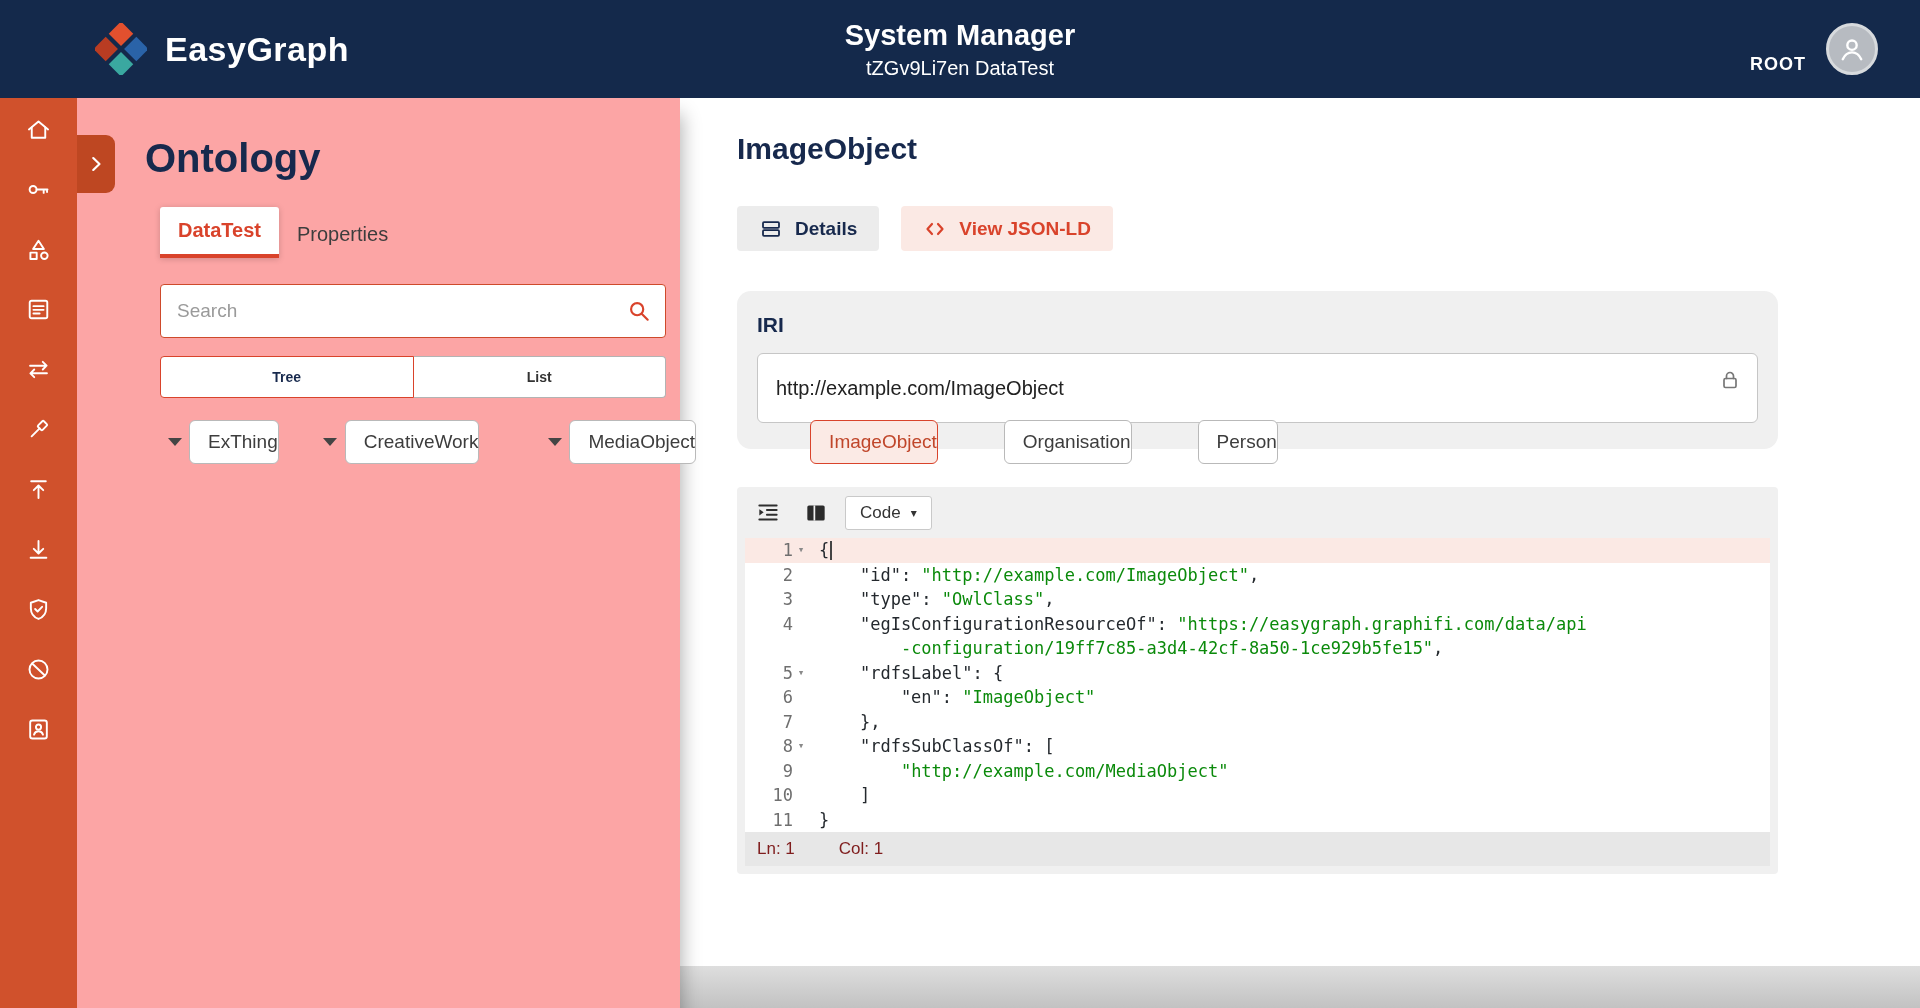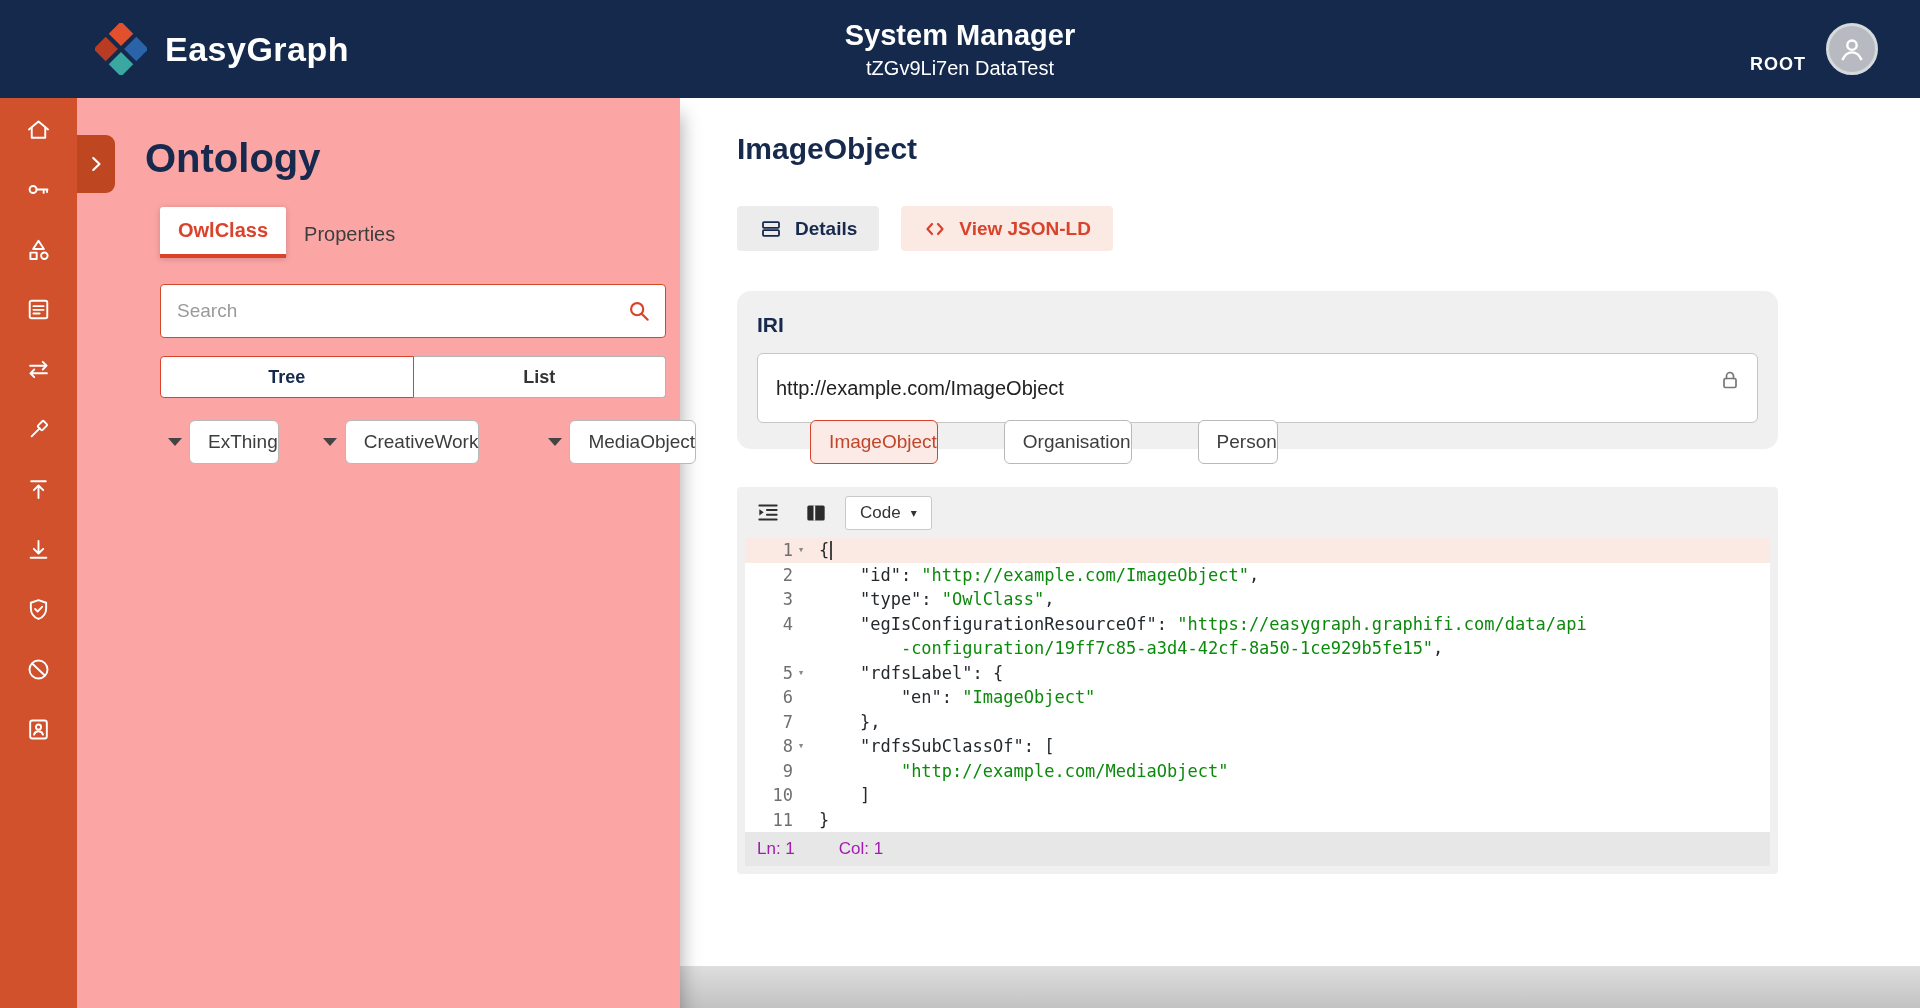--- a/index.html
+++ b/index.html
@@ -47,21 +47,21 @@
   .tab { padding:12px 18px; font-size:20px; color:#3d3d3d; cursor:pointer; }
   .tab.active { color:#D9432B; font-weight:bold; background:#fff;
     border-bottom:4px solid #D9432B; border-radius:3px 3px 0 0; box-shadow:0 1px 6px rgba(0,0,0,.18); }
   .search-box { margin:26px 0 0 83px; width:506px; height:54px; position:relative; }
   .search-input { width:100%; height:100%; border:1.5px solid #CE4A2B; border-radius:4px;
     font-size:19px; padding:0 52px 0 16px; color:#333; outline:none; font-family:inherit; }
   .search-input::placeholder { color:#9a9a9a; }
   .search-icon { position:absolute; right:14px; top:14px; width:26px; height:26px; color:#D9432B; cursor:pointer; }
   .toggle { margin:18px 0 0 83px; width:506px; height:42px; display:flex; }
   .seg { flex:1; display:flex; align-items:center; justify-content:center;
-    font-size:18px; font-weight:bold; background:#fff; cursor:pointer; }
+    font-size:14px; font-weight:bold; background:#fff; cursor:pointer; }
   .seg.tree-seg { border:1.5px solid #D9432B; border-radius:4px 0 0 4px; color:#17294D; }
   .seg.list-seg { border:1px solid #b3b3b3; border-left:none; border-radius:0 4px 4px 0; color:#333; }
   .tree { margin:22px 0 0 83px; width:506px; display:flex; flex-direction:row; gap:13px; }
   .tree-row { display:flex; align-items:center; }
   .tw-caret { width:29px; flex:0 0 29px; display:flex; justify-content:center; cursor:pointer; }
   .tw-caret.empty { visibility:hidden; }
   .tri { width:0; height:0; border-left:7px solid transparent; border-right:7px solid transparent;
     border-top:8px solid #444; }
   .tree-node { flex:1; height:44px; line-height:41px; border:1px solid #b9b9b9; border-radius:6px;
     background:#fff; padding-left:18px; font-size:19px; color:#3d3d3d; cursor:pointer; }
@@ -100,21 +100,21 @@
   .gutter { flex:0 0 64px; display:flex; justify-content:flex-end; align-items:center;
     color:#6f6f6f; user-select:none; }
   .fold { width:16px; font-size:11px; color:#8a8a8a; text-align:center; cursor:pointer; }
   .fold.hidden { visibility:hidden; }
   .code { padding-left:10px; }
   .tk-t { color:#24292E; }
   .tk-str { color:#0B8A0B; }
   .cursor-caret { display:inline-block; width:2px; height:19px; background:#444;
     vertical-align:text-bottom; margin-left:1px; }
   .ed-status { display:flex; gap:44px; background:#E7E7E7; height:34px; align-items:center;
-    padding-left:12px; font-size:17px; color:#a21caf; }
+    padding-left:12px; font-size:17px; color:#7f1d1d; }
 </style>
 </head>
 <body>
 
 <header class="header">
   <div class="brand">
     <svg class="logo" viewBox="0 0 48 48">
       <g transform="rotate(45 24 24)">
         <rect x="6" y="6" width="16" height="16" fill="#E3502E"></rect>
         <rect x="26" y="6" width="16" height="16" fill="#2A63A8"></rect>
@@ -217,21 +217,21 @@
   </svg>
 </button>
 
 <div class="content-bg"></div>
 <div class="bottom-strip"></div>
 
 <section class="ontology-panel">
   <h2 class="ontology-title">Ontology</h2>
 
   <div class="tabs">
-    <div class="tab active">OwlClass</div>
+    <div class="tab active">DataTest</div>
     <div class="tab">Properties</div>
   </div>
 
   <div class="search-box">
     <input class="search-input" placeholder="Search" style="">
     <svg class="search-icon" viewBox="0 0 24 24" fill="none" stroke="currentColor" stroke-width="2" stroke-linecap="round">
       <circle cx="10.3" cy="10.3" r="5.6"></circle>
       <path d="M14.7 14.7 20 20"></path>
     </svg>
   </div>

